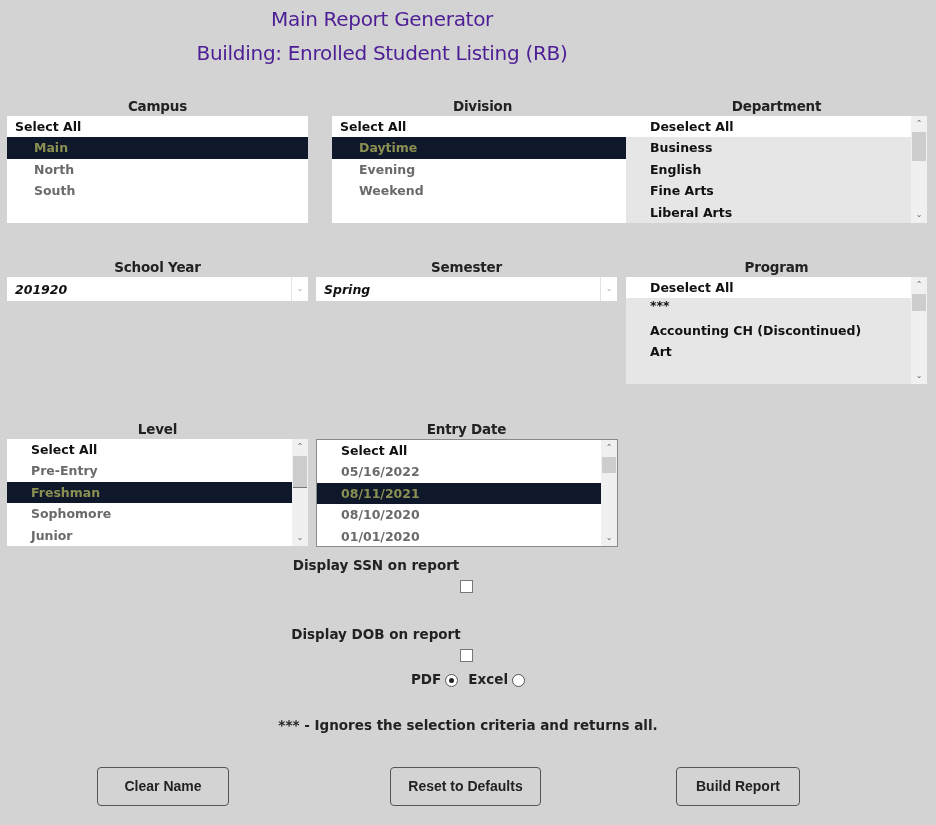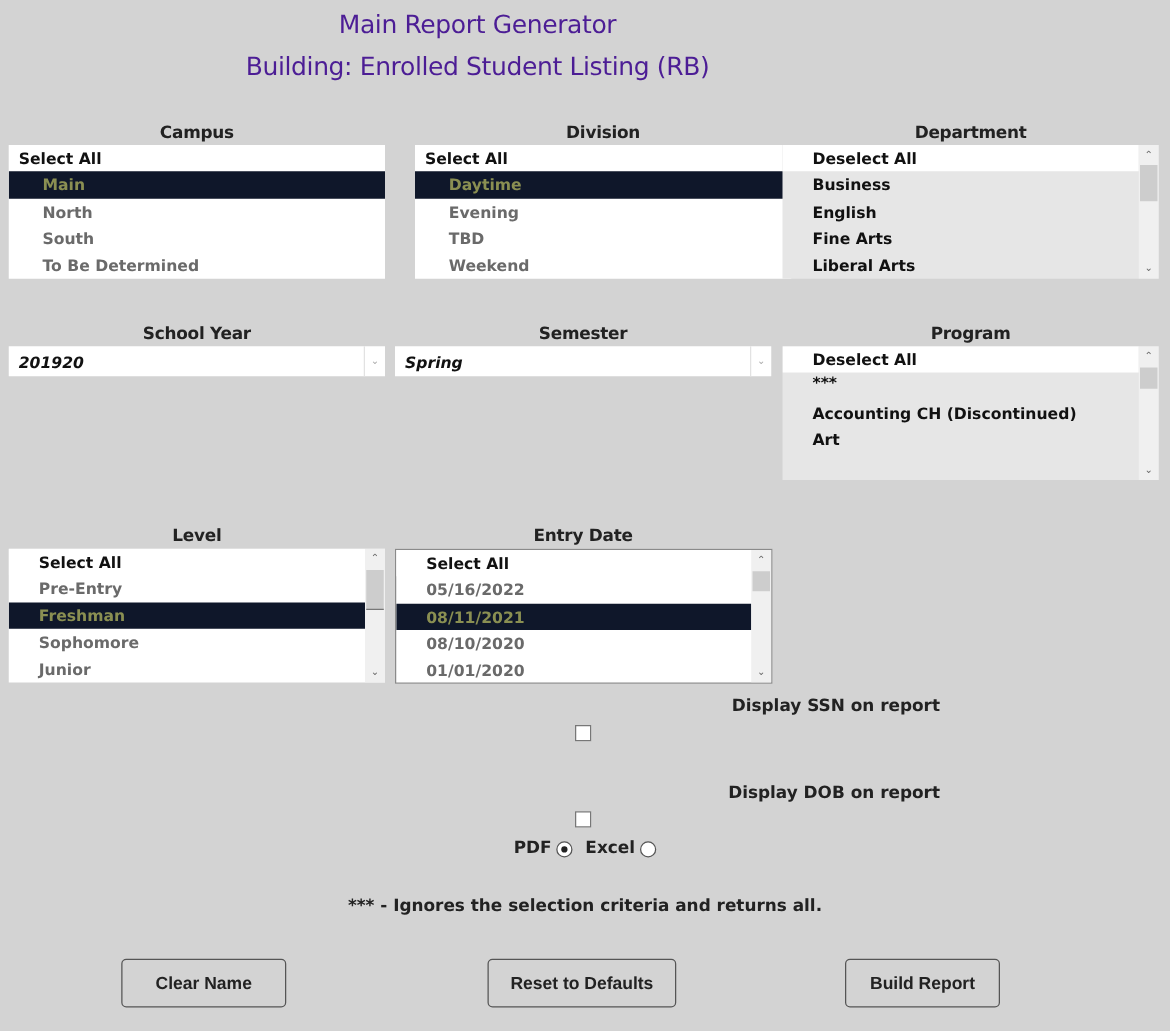--- a/index.html
+++ b/index.html
@@ -26,21 +26,21 @@
   .scrollbar { position: absolute; top: 0; right: 0; width: 16px; height: 100%; background: #f0f0f0; }
   .scroll-up, .scroll-down { position: absolute; left: 0; width: 16px; height: 16px; font-size: 8px; color: #666; text-align: center; line-height: 16px; }
   .scroll-up { top: 0; }
   .scroll-down { bottom: 0; }
   .scroll-thumb { position: absolute; left: 1px; width: 14px; background: #cdcdcd; }
 
   .dropdown { position: relative; width: 301px; height: 24px; background: #fff; font-style: italic; }
   .dropdown .dd-value { position: absolute; left: 8px; top: 0; line-height: 26px; font-size: 12.5px; font-weight: bold; color: #111; }
   .dropdown .dd-arrow { position: absolute; right: 0; top: 0; width: 17px; height: 24px; border-left: 1px solid #e2e2e2; font-size: 8px; color: #aaa; text-align: center; line-height: 24px; }
 
-  .opt-label { position: absolute; left: 0; width: 752px; text-align: right; font-size: 13.5px; font-weight: bold; color: #222; }
+  .opt-label { position: absolute; left: 0; width: 752px; text-align: center; font-size: 13.5px; font-weight: bold; color: #222; }
   .checkbox { position: absolute; left: 460px; width: 13px; height: 13px; background: #fff; border: 1px solid #777; }
 
   .radio-row { position: absolute; top: 670px; left: 0; width: 936px; text-align: center; font-size: 13.5px; font-weight: bold; color: #222; }
   .radio-row span { vertical-align: middle; }
   .radio { display: inline-block; width: 13px; height: 13px; border-radius: 50%; border: 1px solid #555; background: #fff; position: relative; vertical-align: middle; margin: 2px 10px 0 4px; }
   .radio.checked::after { content: ""; position: absolute; left: 3px; top: 3px; width: 5px; height: 5px; border-radius: 50%; background: #222; }
 
   .note { position: absolute; top: 717px; left: 0; width: 936px; text-align: center; font-size: 13.5px; font-weight: bold; color: #222; }
 
   .btn { position: absolute; top: 767px; height: 39px; border: 1px solid #555; border-radius: 4px; background: #d3d3d3; font-family: "Liberation Sans", sans-serif; font-size: 14px; font-weight: bold; color: #222; text-align: center; line-height: 37px; }
@@ -51,31 +51,29 @@
 <div class="title t1">Main Report Generator</div>
 <div class="title t2">Building: Enrolled Student Listing (RB)</div>
 
 <div class="field" style="left:7px; top:96px;">
   <div class="field-label">Campus</div>
   <div class="listbox">
     <div class="lb-row header">Select All</div>
     <div class="lb-row item selected">Main</div>
     <div class="lb-row item">North</div>
     <div class="lb-row item">South</div>
-    <div class="lb-row item">To Be Determined</div>
   </div>
 </div>
 
 <div class="field" style="left:316px; top:96px;margin-left:16px;">
   <div class="field-label">Division</div>
   <div class="listbox">
     <div class="lb-row header">Select All</div>
     <div class="lb-row item selected">Daytime</div>
     <div class="lb-row item">Evening</div>
-    <div class="lb-row item">TBD</div>
     <div class="lb-row item">Weekend</div>
   </div>
 </div>
 
 <div class="field" style="left:626px; top:96px;">
   <div class="field-label">Department</div>
   <div class="listbox grey-bg has-scroll">
     <div class="lb-row header">Deselect All</div>
     <div class="lb-row item">Business</div>
     <div class="lb-row item">English</div>

